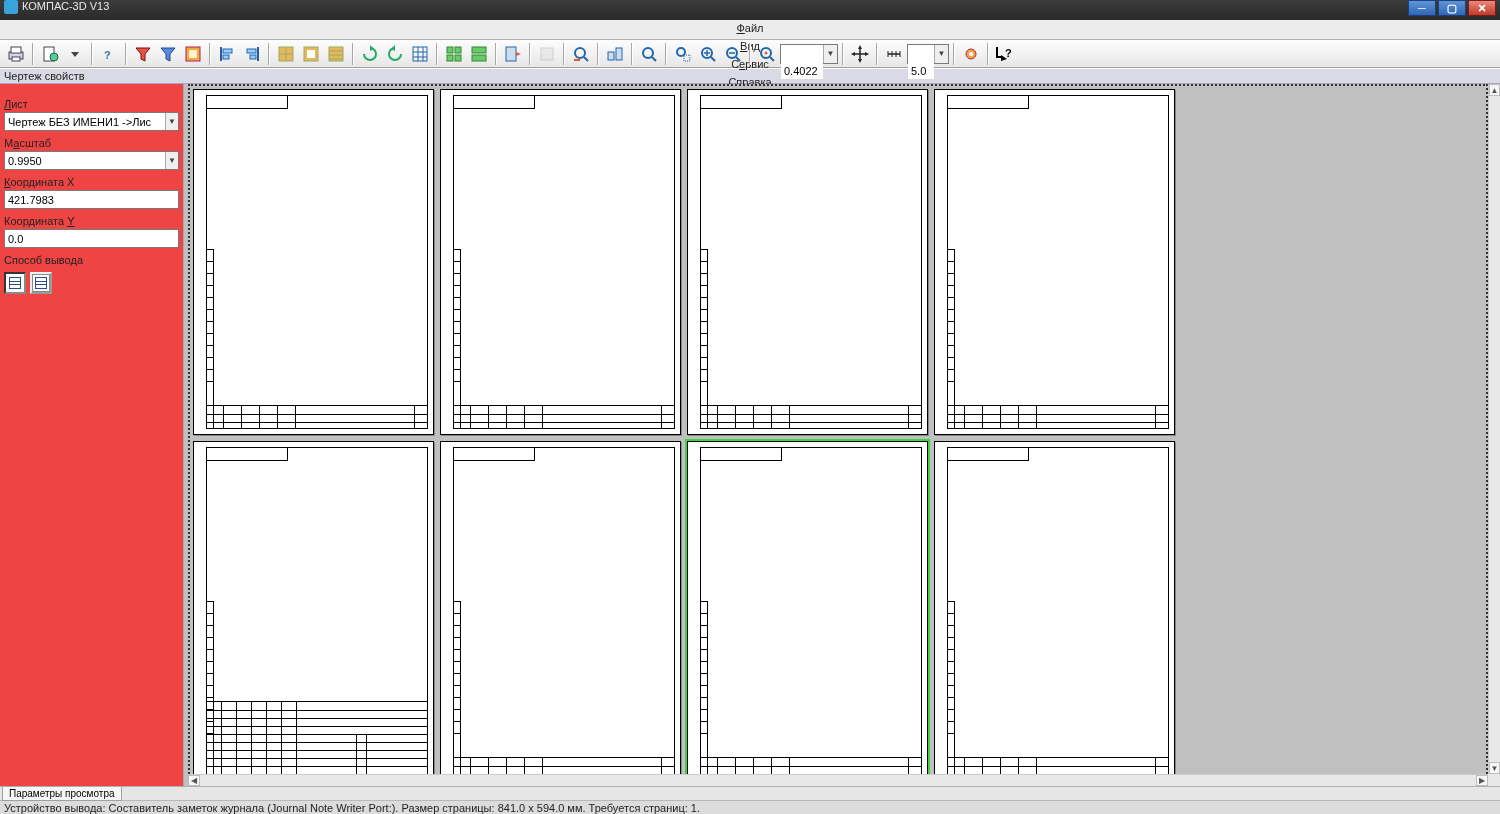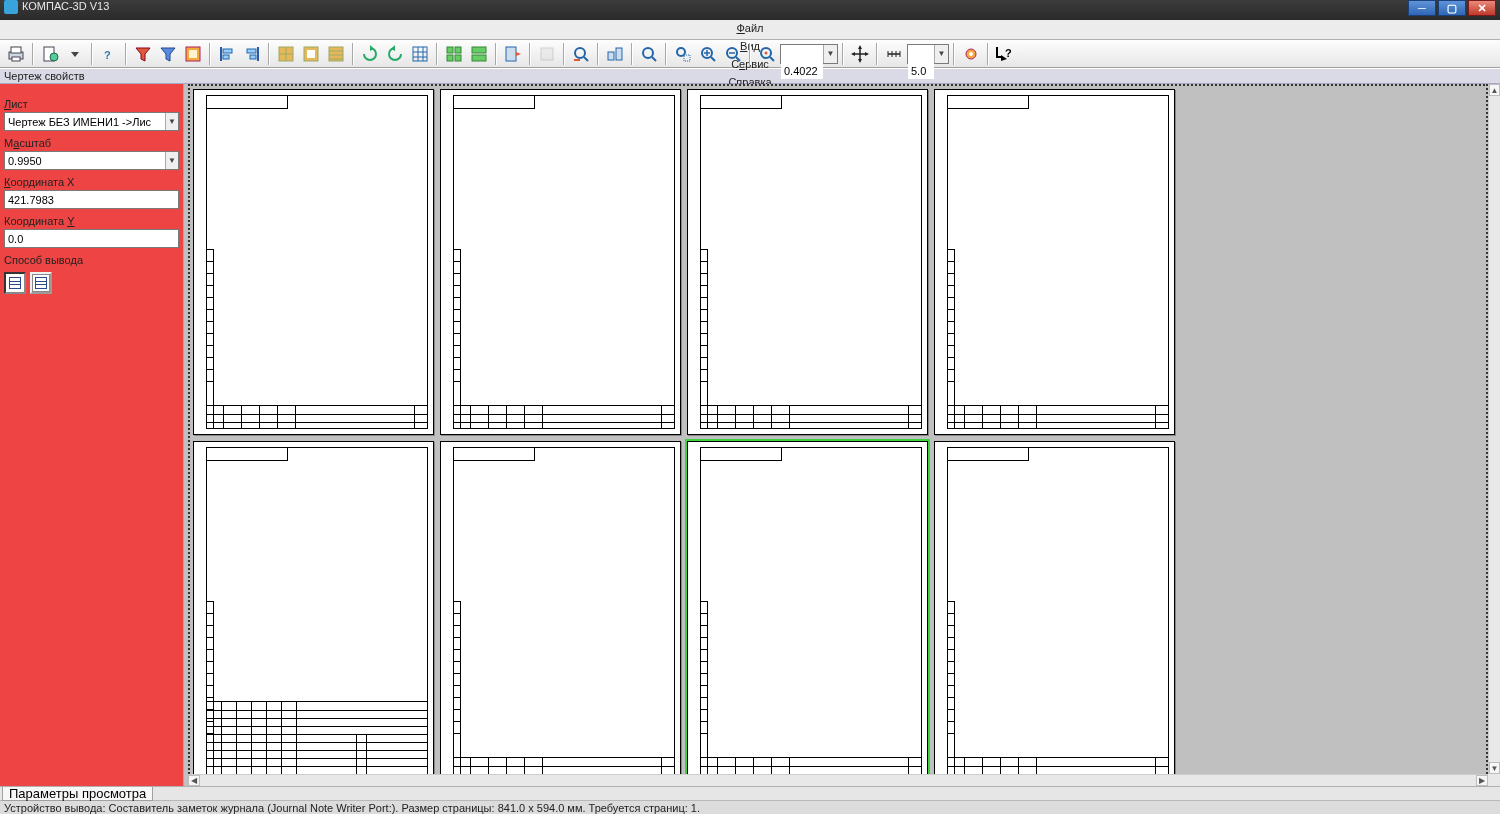--- a/index.html
+++ b/index.html
@@ -255,21 +255,21 @@
   border-top:1px solid #b0b0b0;
   padding: 0 2px;
   display:flex; align-items:center;
 }
 .tabrow .tab {
   height: 14px;
   padding: 0 6px;
   background:#f7f7f7;
   border:1px solid #a0a0a0;
   border-top: none;
-  font-size:13px;
+  font-size:10px;
   display:flex; align-items:center;
 }
 
 
 .statusbar {
   height: 14px;
   background: #dcdcdc;
   border-top:1px solid #b8b8b8;
   padding: 0 4px;
   font-size: 11px;

